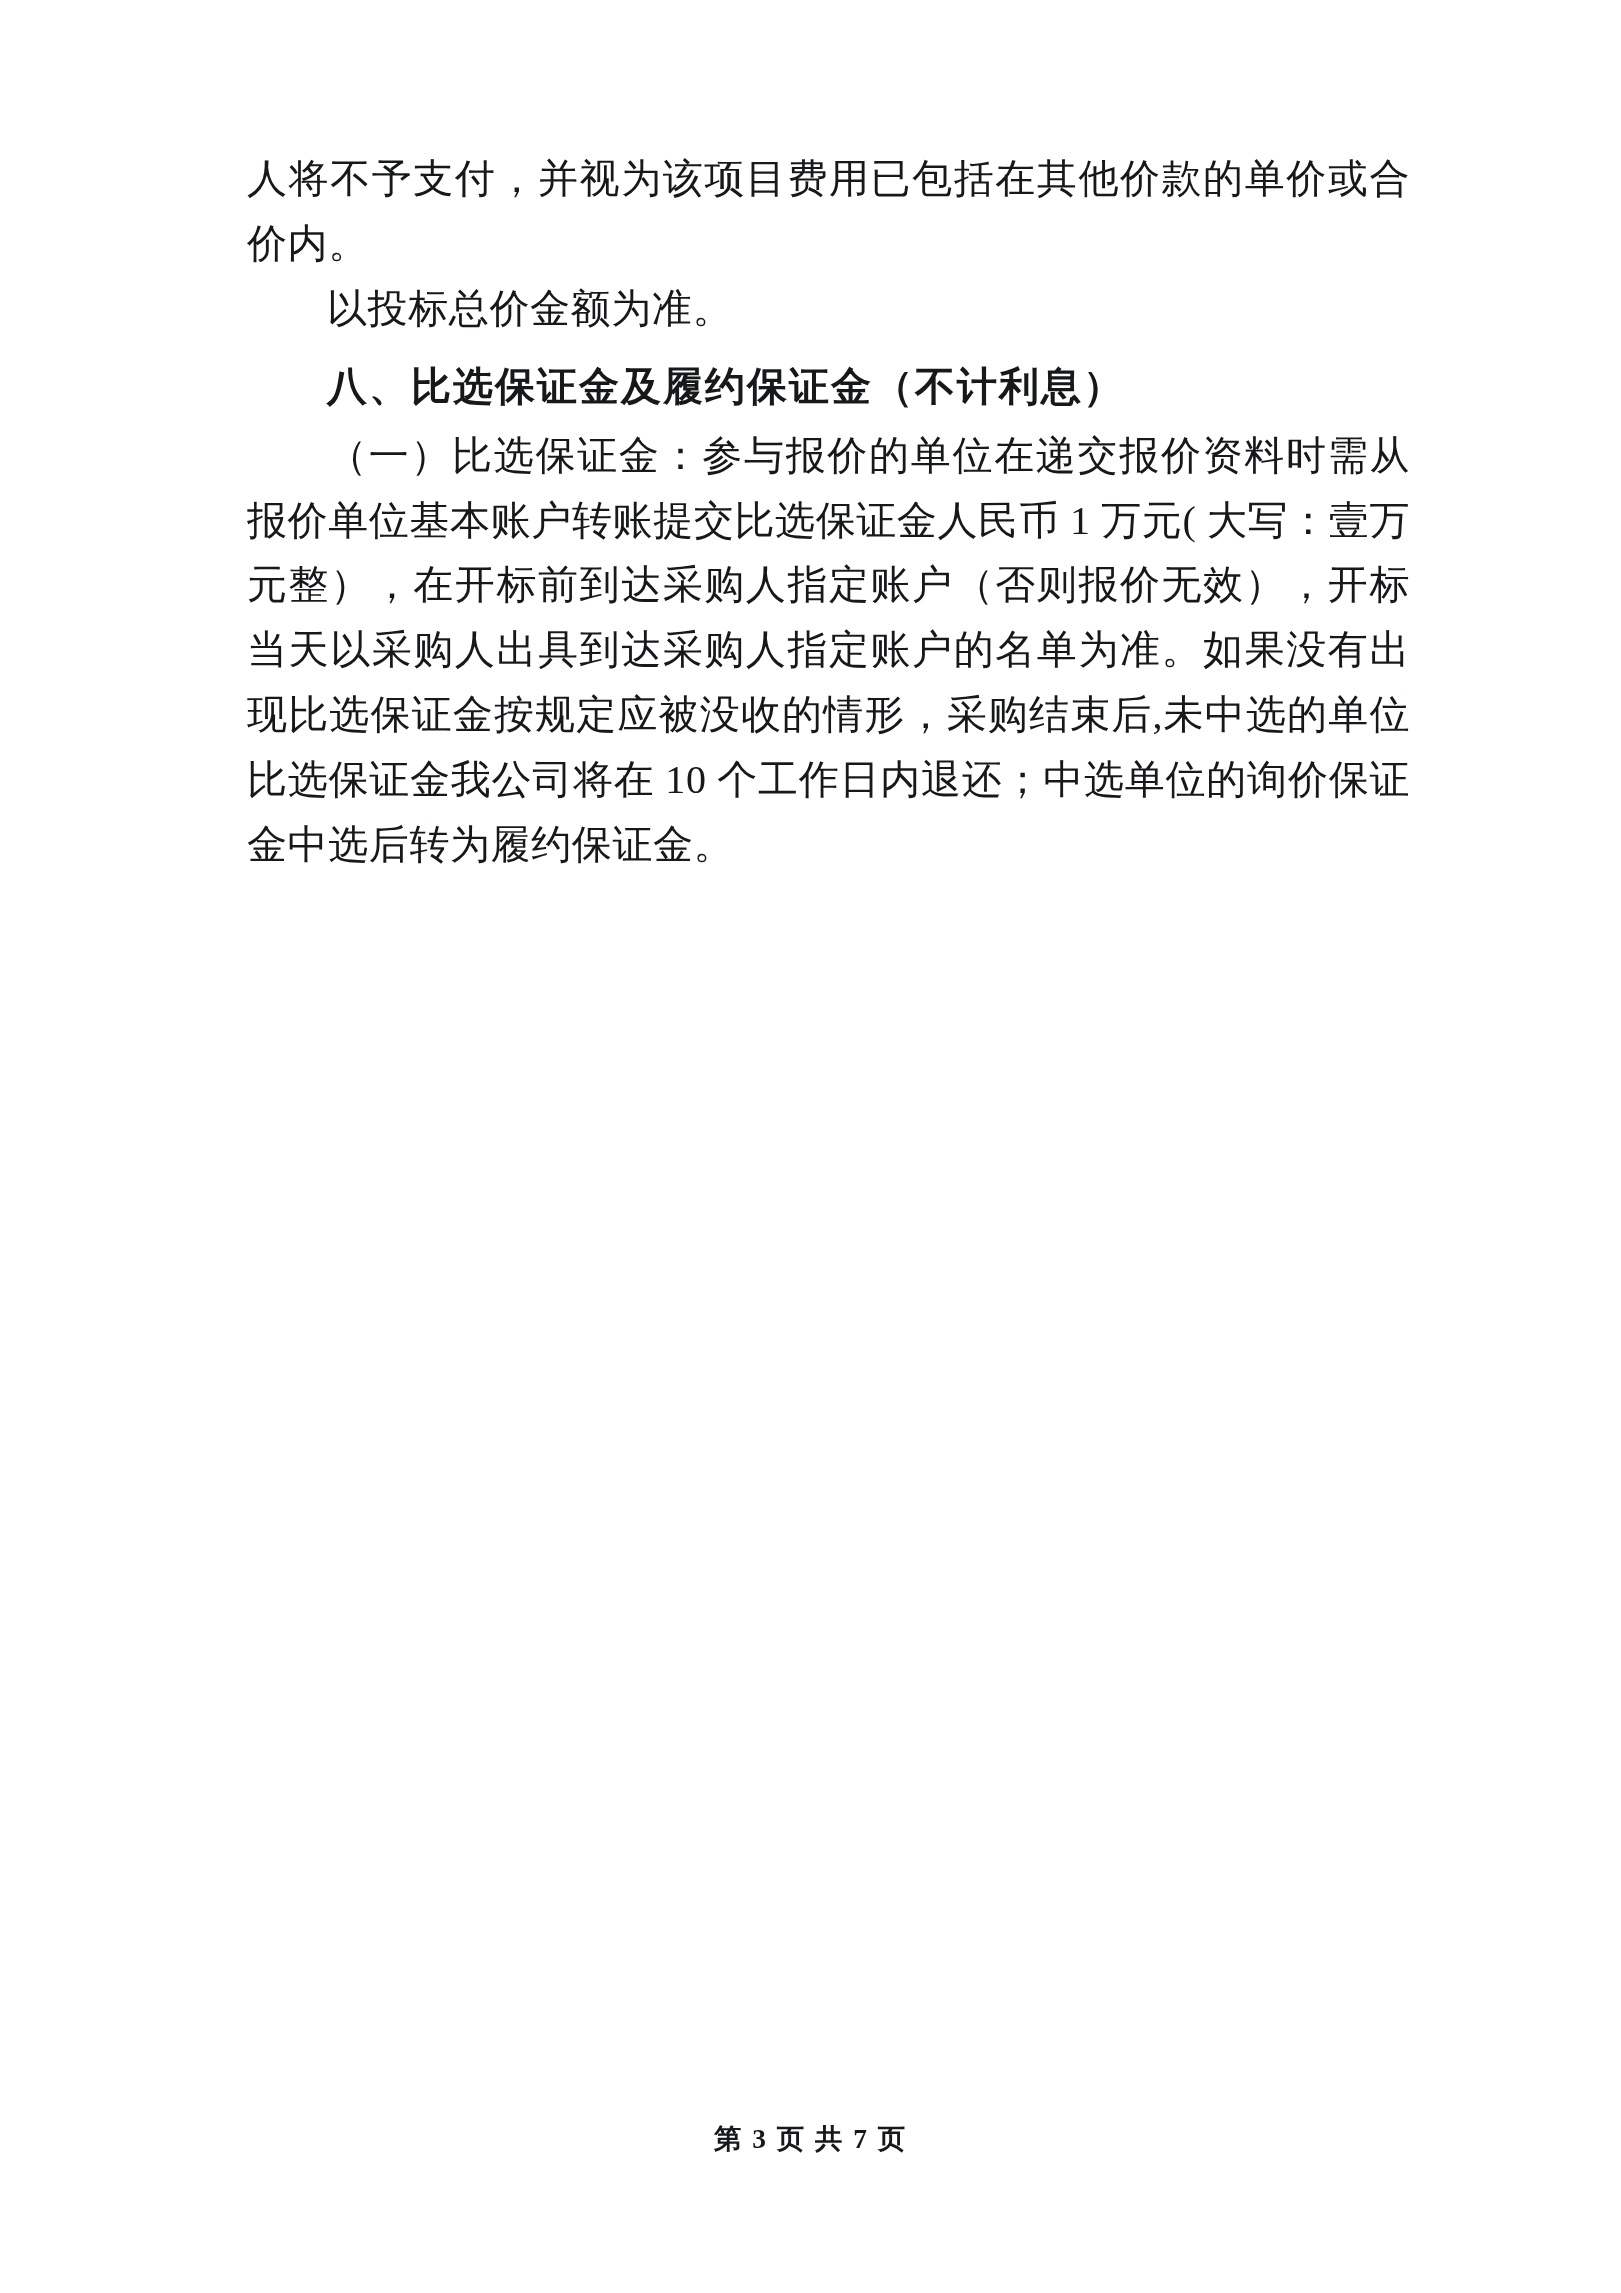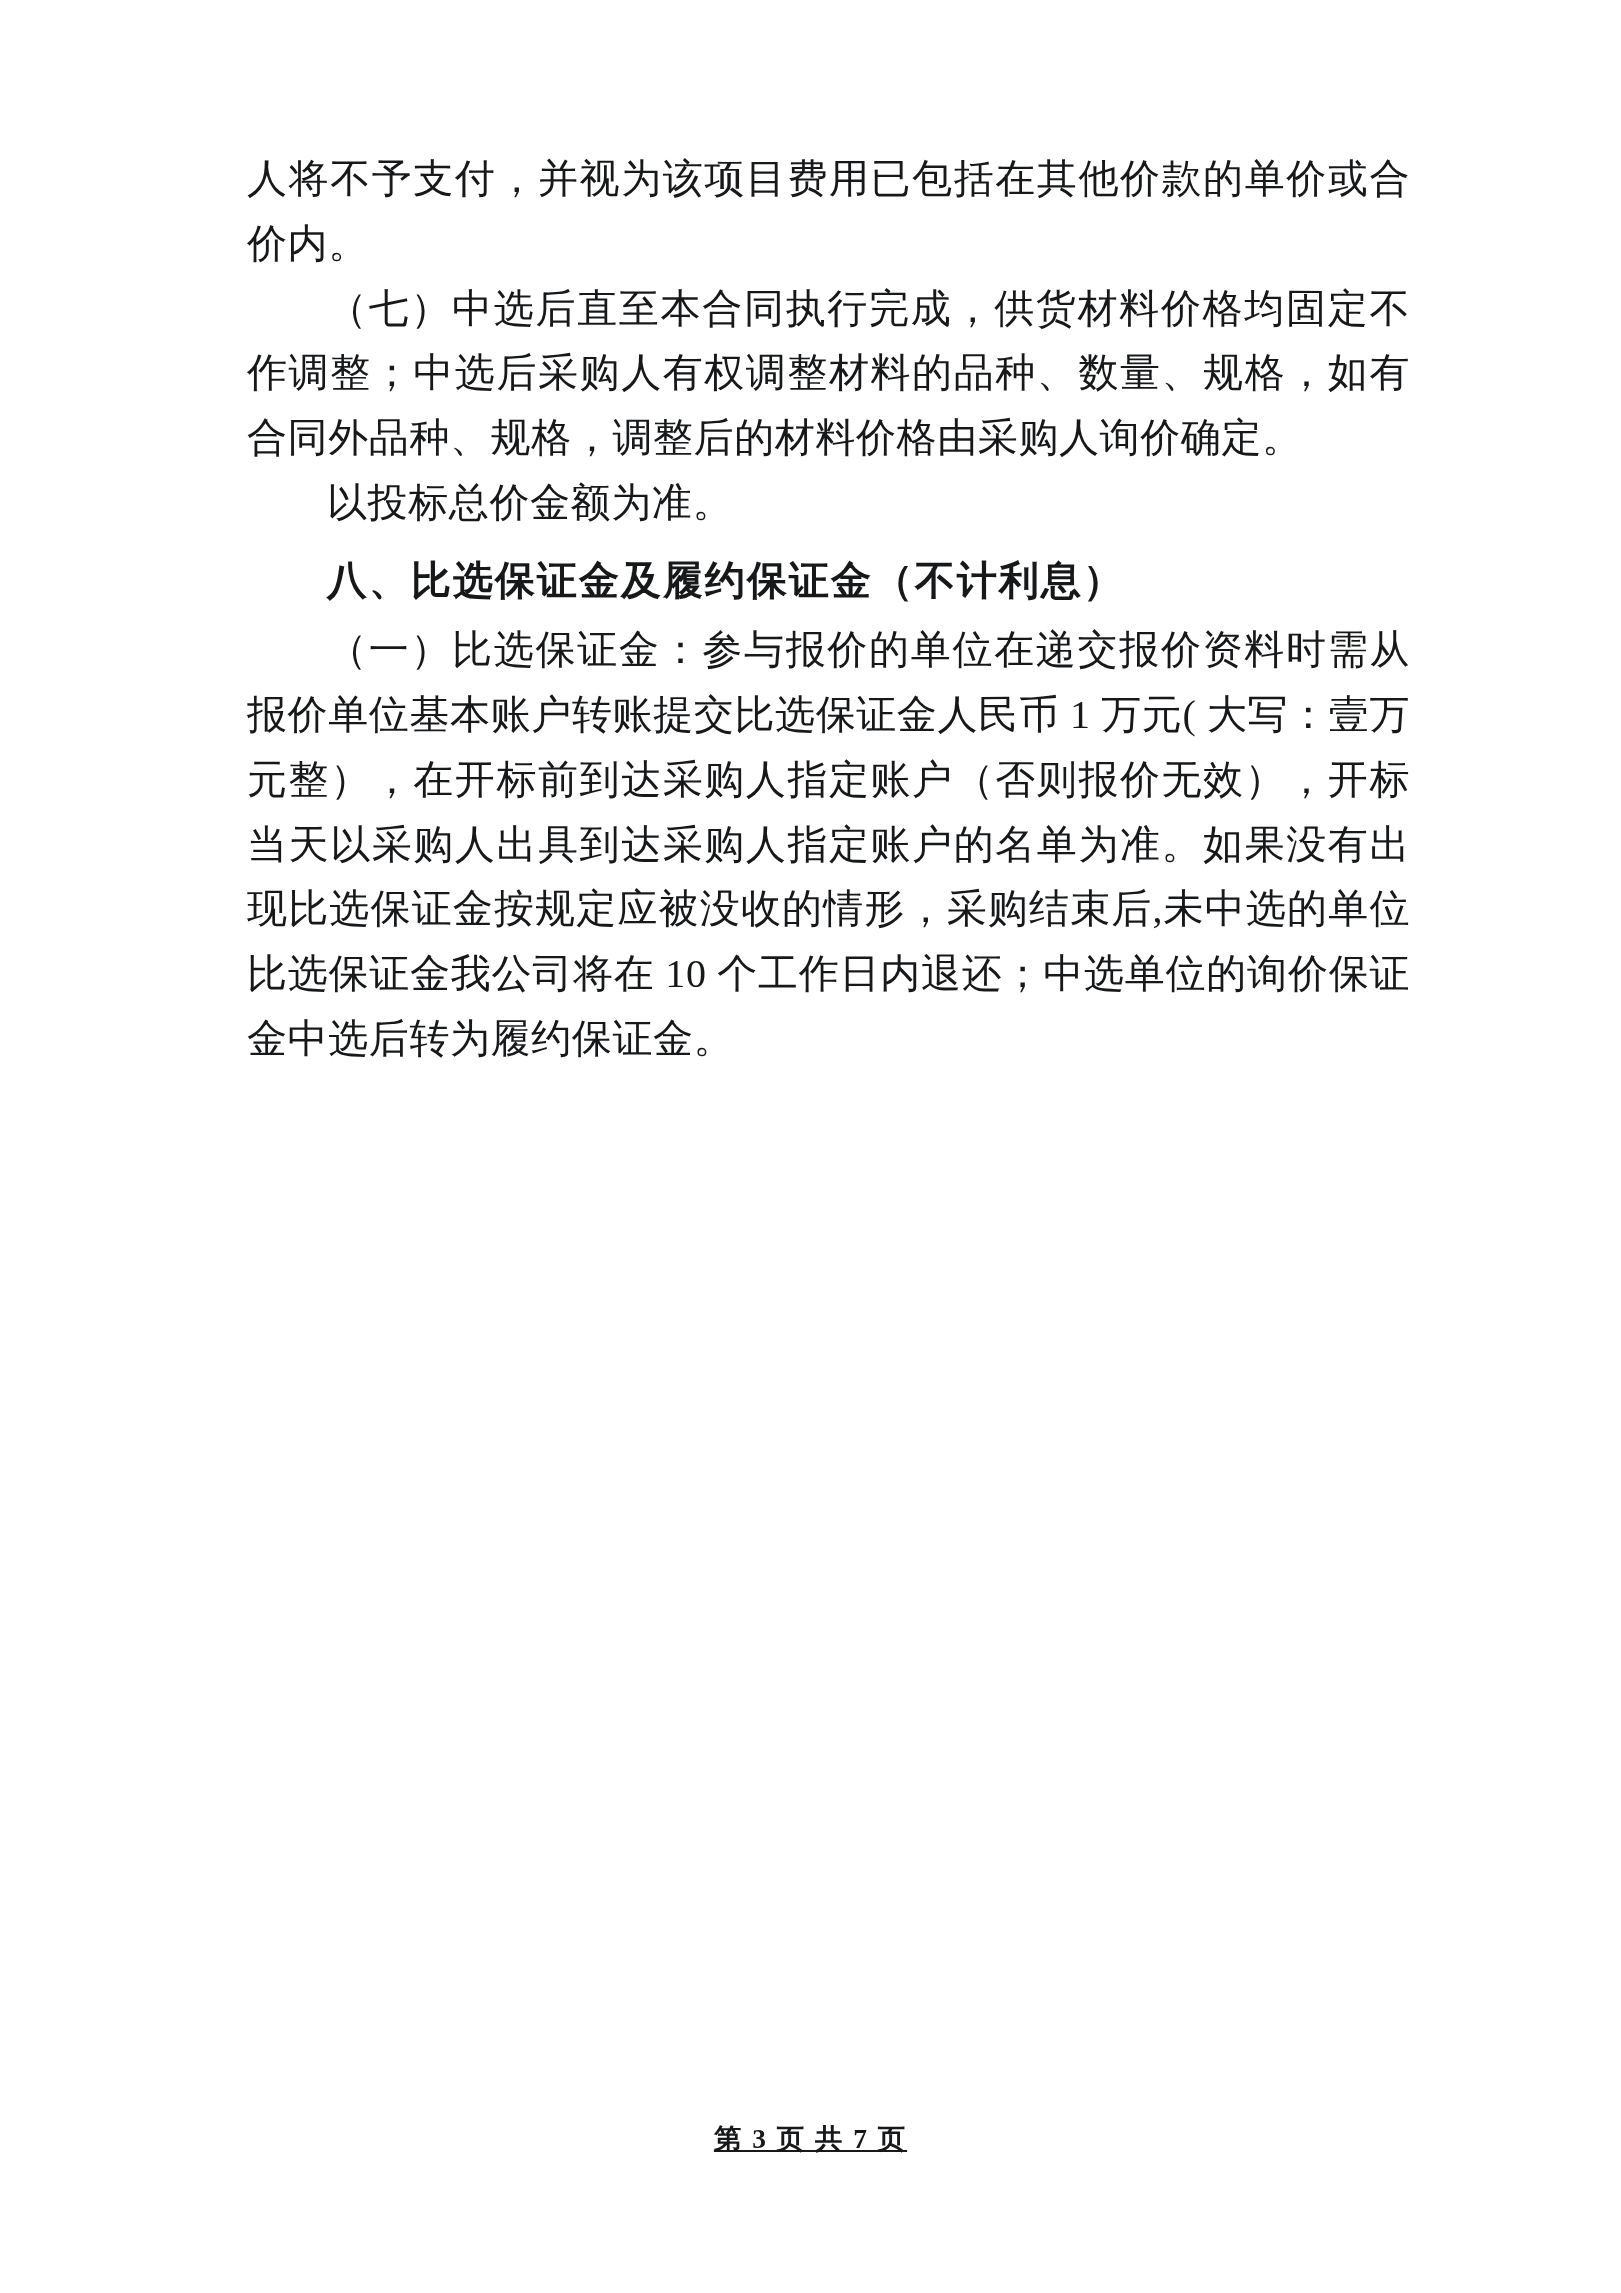--- a/index.html
+++ b/index.html
@@ -53,31 +53,30 @@
     left: 0;
     right: 0;
     bottom: 137px;
     text-align: center;
     font-size: 27.4px;
     font-weight: 700;
     letter-spacing: 2px;
     color: #16181a;
     font-family: "Liberation Serif", "DejaVu Serif", serif;
   }
-  .footer span { margin: 0 2px; text-decoration: underline; }
+  .footer span { margin: 0 2px; }
 </style>
 </head>
 <body>
 
 <div class="page">
   <div class="doc-body">
 
     <p class="para">人将不予支付，并视为该项目费用已包括在其他价款的单价或合价内。</p>
 
-    <p class="para indent">（七）中选后直至本合同执行完成，供货材料价格均固定不作调整；中选后采购人有权调整材料的品种、数量、规格，如有合同外品种、规格，调整后的材料价格由采购人询价确定。</p>
 
 
 
 
     <p class="para indent">以投标总价金额为准。</p>
 
     <p class="heading">八、比选保证金及履约保证金（不计利息）</p>
 
     <p class="para indent">（一）比选保证金：参与报价的单位在递交报价资料时需从报价单位基本账户转账提交比选保证金人民币 1 万元( 大写：壹万元整），在开标前到达采购人指定账户（否则报价无效），开标当天以采购人出具到达采购人指定账户的名单为准。如果没有出现比选保证金按规定应被没收的情形，采购结束后,未中选的单位比选保证金我公司将在 10 个工作日内退还；中选单位的询价保证金中选后转为履约保证金。</p>
 

